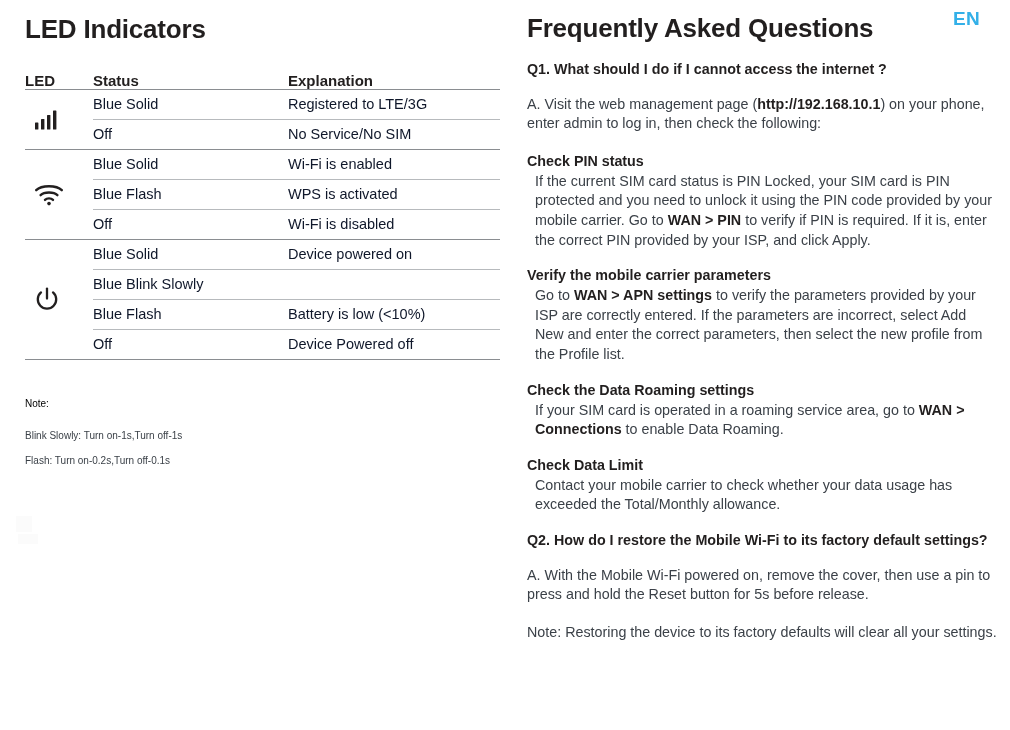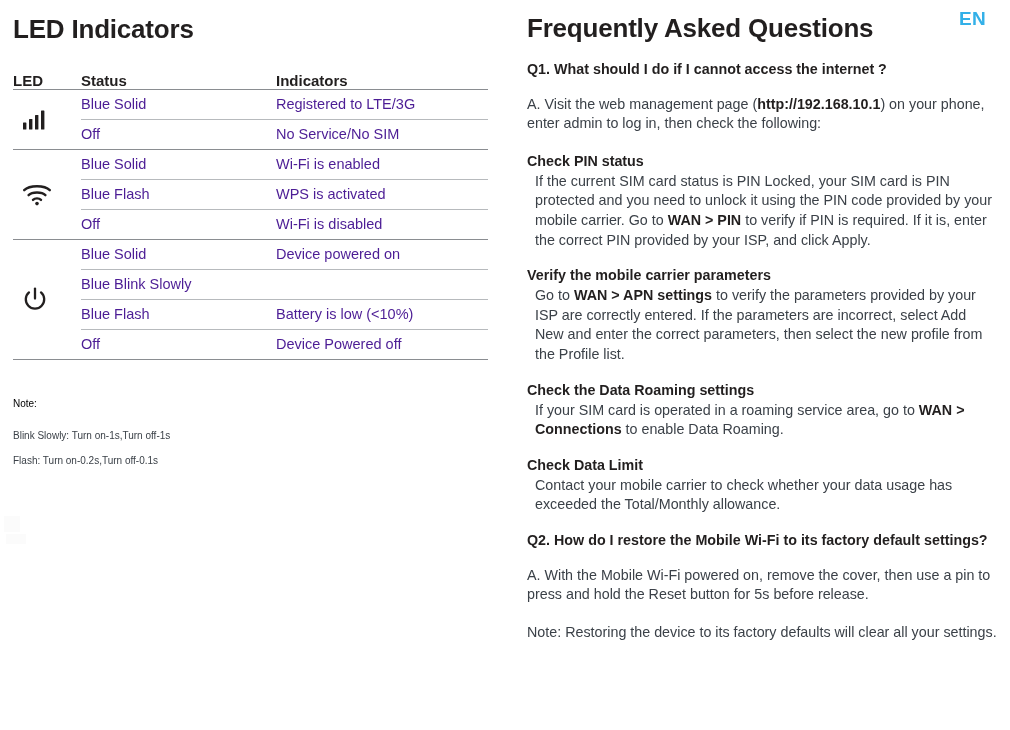--- a/index.html
+++ b/index.html
@@ -18,21 +18,21 @@
   }
   .page {
     position: relative;
     width: 1010px;
     height: 730px;
   }
 
   
   .col-left {
     position: absolute;
-    left: 0px;
+    left: 12px;
     top: 0px;
     width: 500px;
     height: 676px;
   }
   .h1 {
     font-size: 26px;
     font-weight: bold;
     color: #221f1f;
     letter-spacing: -0.2px;
     margin: 0;
@@ -79,21 +79,21 @@
   .g-rows { flex: 1 1 auto; }
   .trow {
     display: flex;
     align-items: center;
     height: 29px;
     border-top: 1px solid #b7babd;
   }
   .trow:first-child { border-top: none; }
   .td {
     font-size: 14.5px;
-    color: #4c1d95;
+    color: #0f172a;
     line-height: 1;
   }
   .td.status { width: 195px; flex: 0 0 195px; }
   .td.expl   { flex: 1 1 auto; }
 
   
   .ico { display: block; }
 
   
   .note {
@@ -128,21 +128,21 @@
   .col-right {
     position: absolute;
     left: 527px;
     top: 0px;
     width: 470px;
     height: 730px;
   }
   .h1.right { position: absolute; left: 0px; top: 13px; }
   .lang {
     position: absolute;
-    right: 11px;
+    right: 17px;
     top: 8px;
     font-size: 19px;
     font-weight: bold;
     color: #33b0e8;
     letter-spacing: 0.3px;
   }
 
   .faq {
     position: absolute;
     left: 0px;
@@ -185,21 +185,21 @@
 
   <div class="col-left">
 
     <h1 class="h1 left">LED Indicators</h1>
 
     <div class="led-table">
 
       <div class="thead">
         <div class="th c-led">LED</div>
         <div class="th c-status">Status</div>
-        <div class="th c-expl">Indicators</div>
+        <div class="th c-expl">Explanation</div>
       </div>
 
       <div class="group">
         <div class="g-icon">
           <svg class="ico" width="28" height="22" viewBox="0 0 28 22" aria-hidden="true">
             <rect x="1" y="13.5" width="3.4" height="7.0" rx="0.6" fill="#221f1f"></rect>
             <rect x="7" y="10.0" width="3.4" height="10.5" rx="0.6" fill="#221f1f"></rect>
             <rect x="13" y="6.0" width="3.4" height="14.5" rx="0.6" fill="#221f1f"></rect>
             <rect x="19" y="1.5" width="3.4" height="19.0" rx="0.6" fill="#221f1f"></rect>
           </svg>

